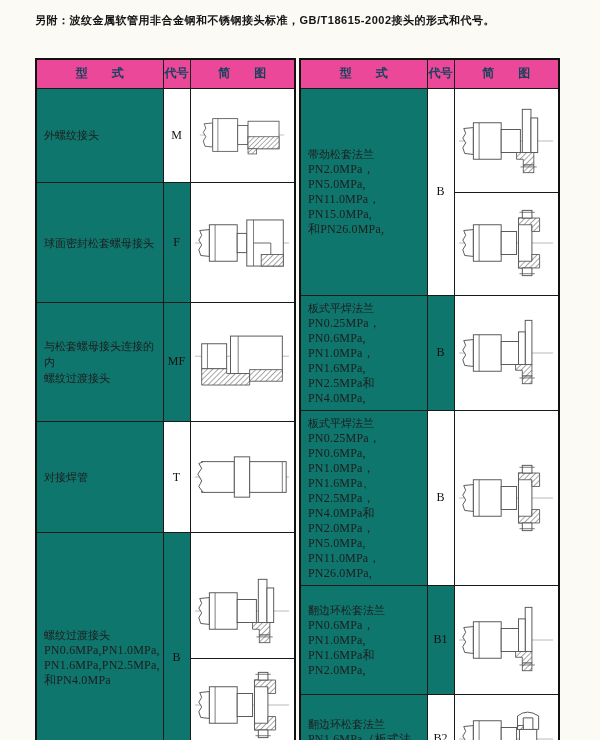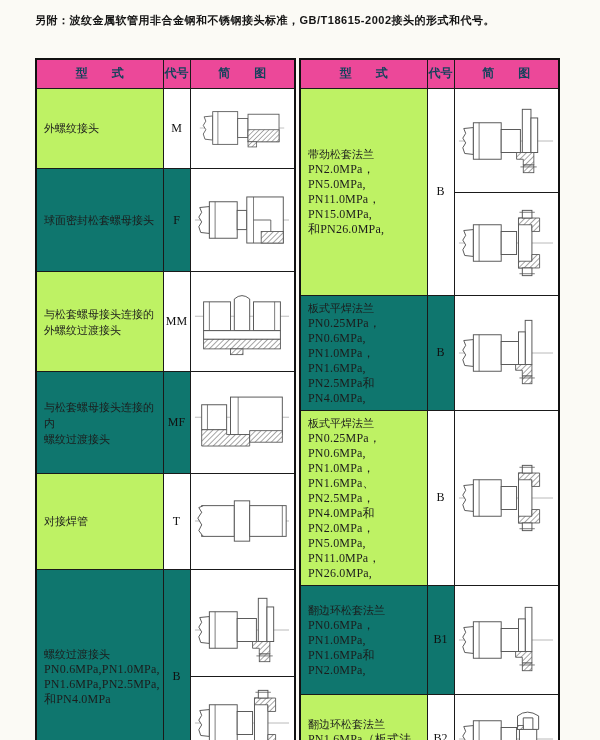--- a/index.html
+++ b/index.html
@@ -38,21 +38,21 @@
     font-size:12px;
     font-weight:700;
     color:#14425c;
     text-align:center;
     vertical-align:middle;
   }
   col.c-type { width:127px; }
   col.c-code { width:27px; }
   col.c-dia  { width:105px; }
   td { vertical-align:middle; }
-  td.cell-type { padding:4px 2px 4px 7px; background:#bef264; }
+  td.cell-type { padding:4px 2px 4px 7px; background:#0f766e; }
   td.cell-code { text-align:center; background:#fff;
                  font-family:"Liberation Serif","DejaVu Serif",serif;
                  font-size:12px; color:#111; }
   td.cell-dia  { padding:0; background:#fff; }
   tr.hl td.cell-type, tr.hl td.cell-code { background:#0f766e; }
   .zh-line { font-size:11px; line-height:16px; color:#1c1c1c; }
   .pn-line { font-family:"Liberation Serif","DejaVu Serif",serif;
              font-size:12px; line-height:15px; color:#1c1c1c; letter-spacing:0.2px; }
   .dia-stack { display:flex; flex-direction:column; width:100%; }
   .dia { display:flex; align-items:center; justify-content:center; overflow:hidden; }
@@ -127,44 +127,20 @@
                   <rect x="45" y="26" width="10" height="20" fill="#ffffff" stroke="#555" stroke-width="1"></rect>
                   <rect x="55" y="12" width="38" height="48" fill="#ffffff" stroke="#555" stroke-width="1"></rect>
                   <line x1="62" y1="12" x2="62" y2="60" stroke="#555" stroke-width="0.8"></line>
                   <path d="M62 36 L80 36 L80 48" fill="none" stroke="#555" stroke-width="0.9"></path>
                   <rect x="70" y="48" width="23" height="12" fill="url(#hatch)" stroke="#555" stroke-width="0.9"></rect>
                 </svg>
               </div>
             </div>
           </td>
         </tr>
-        <tr style="height: 87px;">
-          <td class="cell-type">
-            <div class="zh-line">与松套螺母接头连接的</div>
-            <div class="zh-line">外螺纹过渡接头</div>
-          </td>
-          <td class="cell-code">MM</td>
-          <td class="cell-dia">
-            <div class="dia-stack">
-              <div class="dia" style="height: 87px;">
-                <svg class="fit" viewBox="0 0 100 72" width="96" height="70" preserveAspectRatio="xMidYMid meet">
-                  <line x1="1" y1="30" x2="99" y2="30" stroke="#9a9a9a" stroke-width="0.7"></line>
-                  <rect x="10" y="15" width="28" height="30" fill="#ffffff" stroke="#555" stroke-width="1"></rect>
-                  <line x1="16" y1="15" x2="16" y2="45" stroke="#555" stroke-width="0.8"></line>
-                  <rect x="62" y="15" width="28" height="30" fill="#ffffff" stroke="#555" stroke-width="1"></rect>
-                  <line x1="84" y1="15" x2="84" y2="45" stroke="#555" stroke-width="0.8"></line>
-                  <path d="M42 45 L42 12 Q50 5 58 12 L58 45 Z" fill="#ffffff" stroke="#555" stroke-width="1"></path>
-                  <rect x="10" y="45" width="80" height="9" fill="#ffffff" stroke="#555" stroke-width="1"></rect>
-                  <rect x="10" y="54" width="80" height="10" fill="url(#hatch)" stroke="#555" stroke-width="0.9"></rect>
-                  <rect x="38" y="64" width="13" height="6" fill="url(#hatch)" stroke="#555" stroke-width="0.9"></rect>
-                </svg>
-              </div>
-            </div>
-          </td>
-        </tr>
         <tr class="hl" style="height: 88px;">
           <td class="cell-type">
             <div class="zh-line">与松套螺母接头连接的内</div>
             <div class="zh-line">螺纹过渡接头</div>
           </td>
           <td class="cell-code">MF</td>
           <td class="cell-dia">
             <div class="dia-stack">
               <div class="dia" style="height: 88px;">
                 <svg class="fit" viewBox="0 0 100 72" width="96" height="70" preserveAspectRatio="xMidYMid meet">

